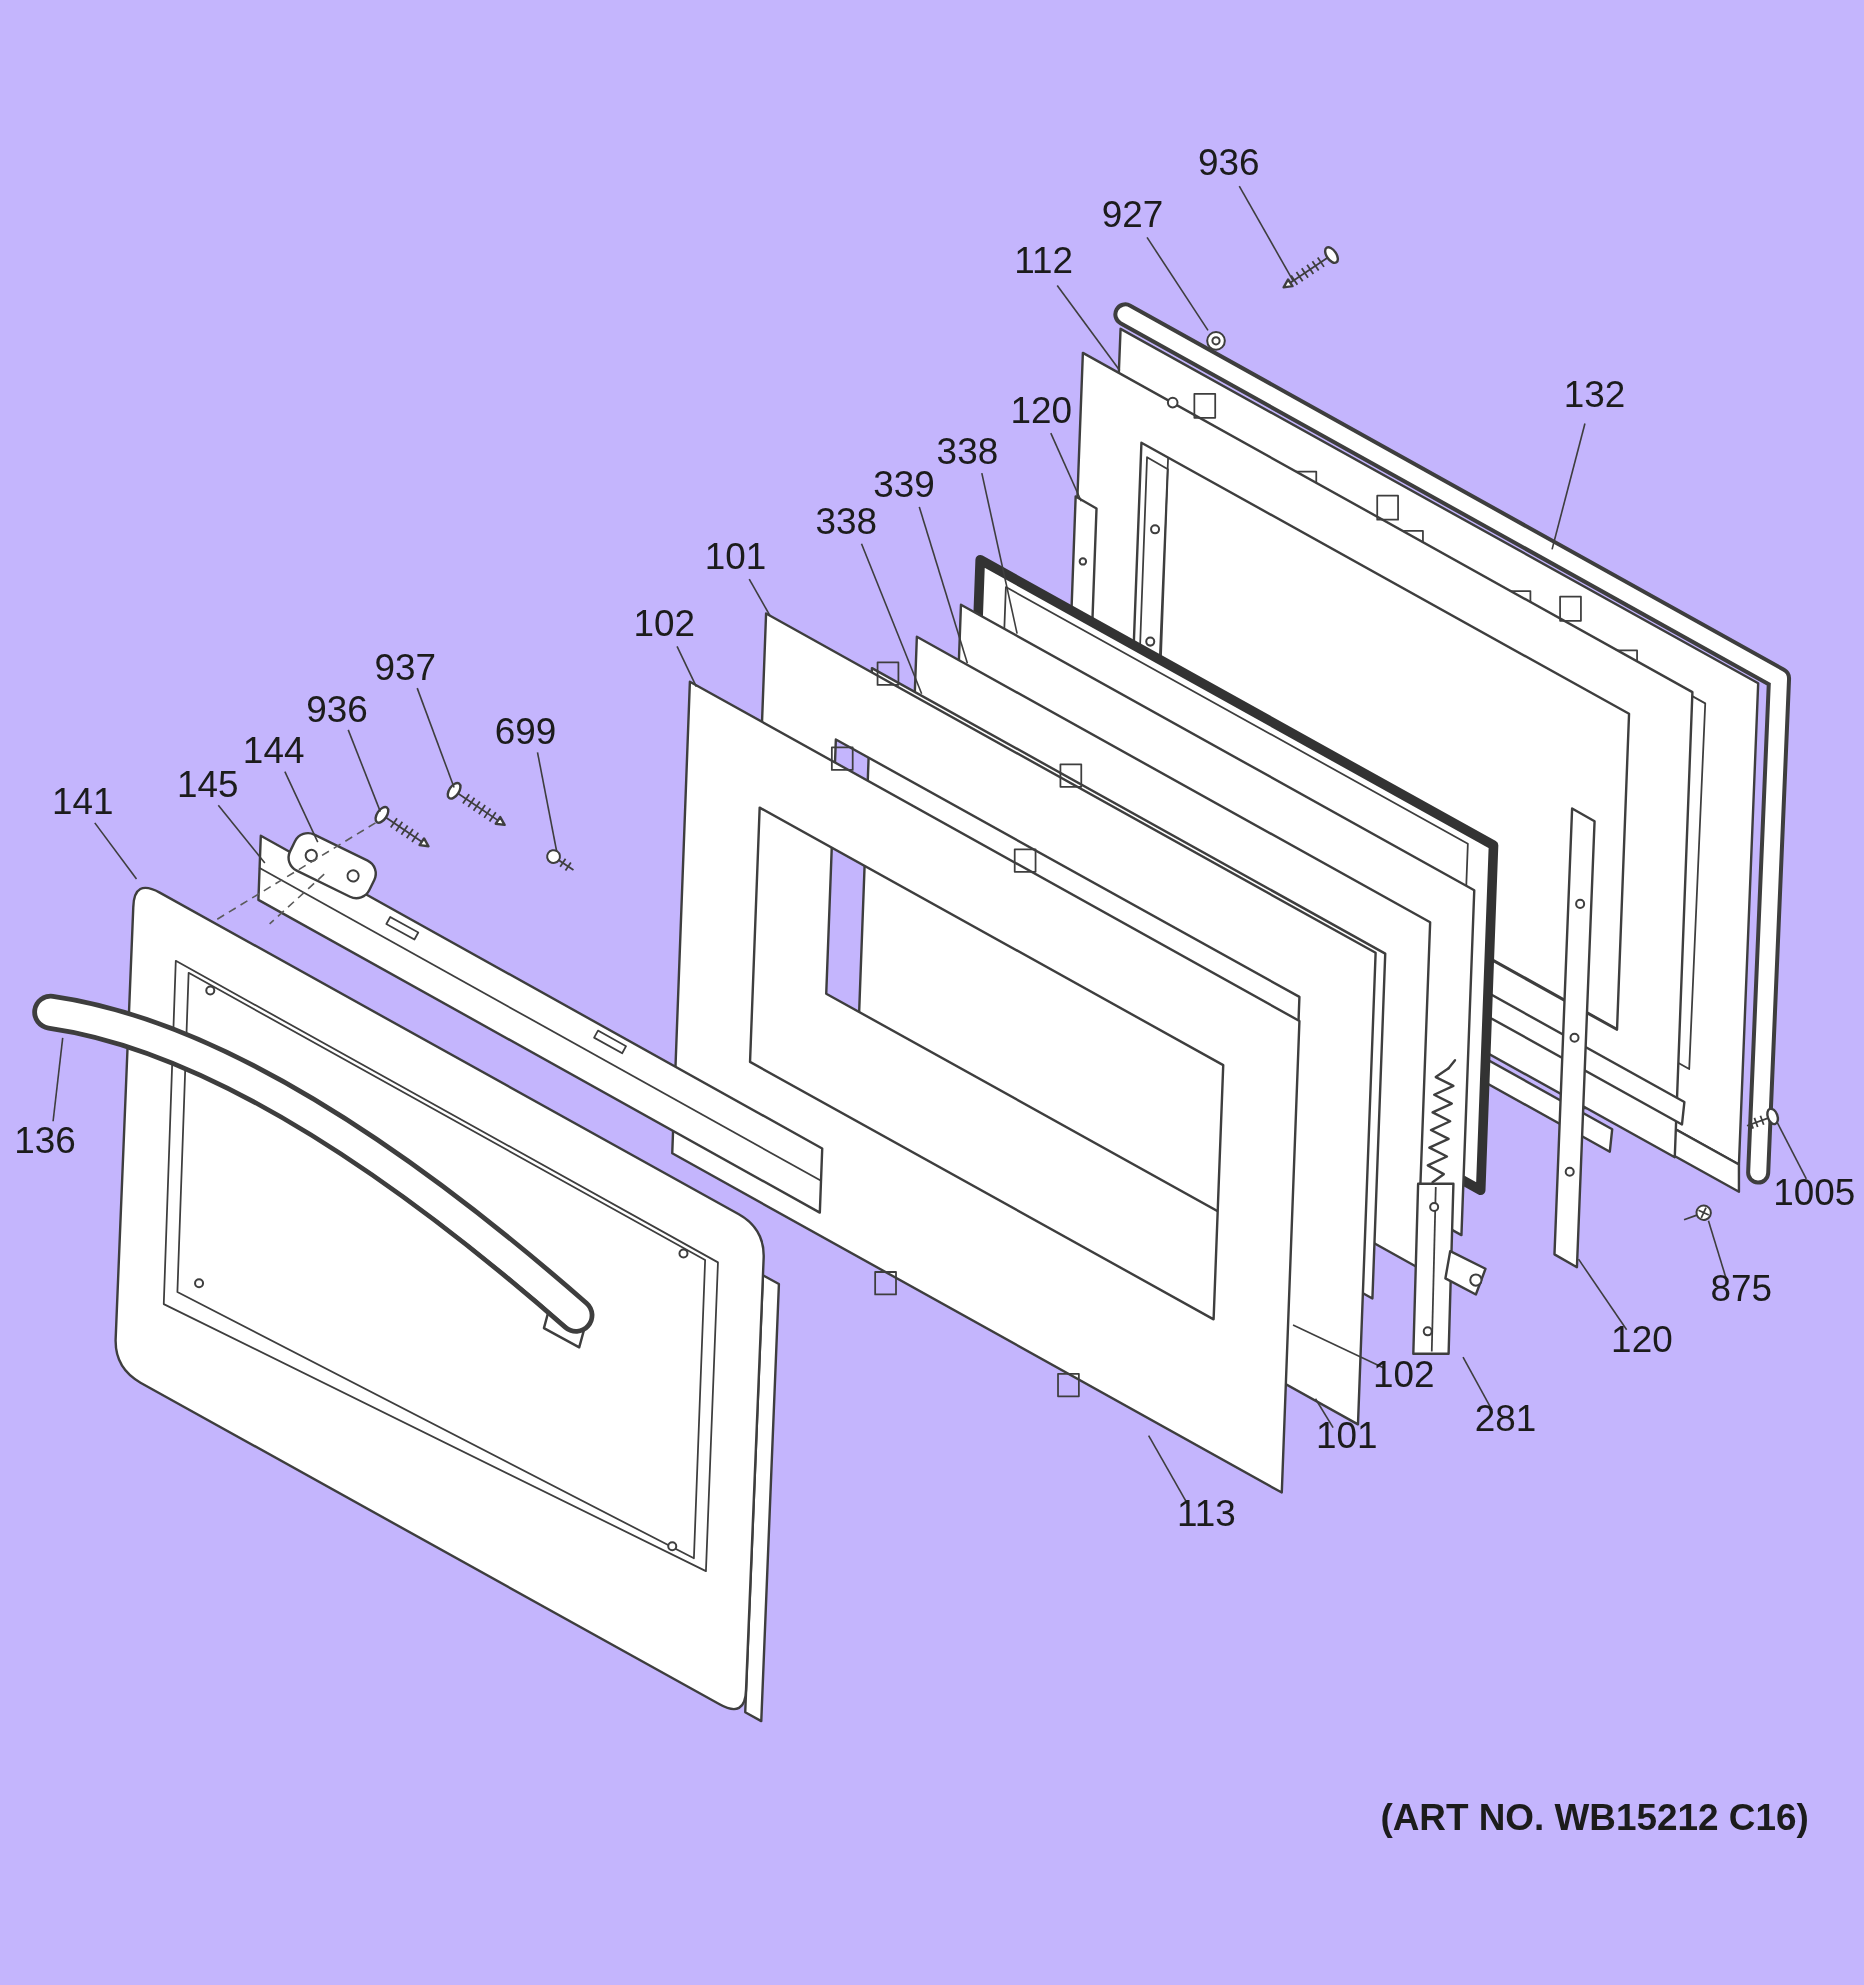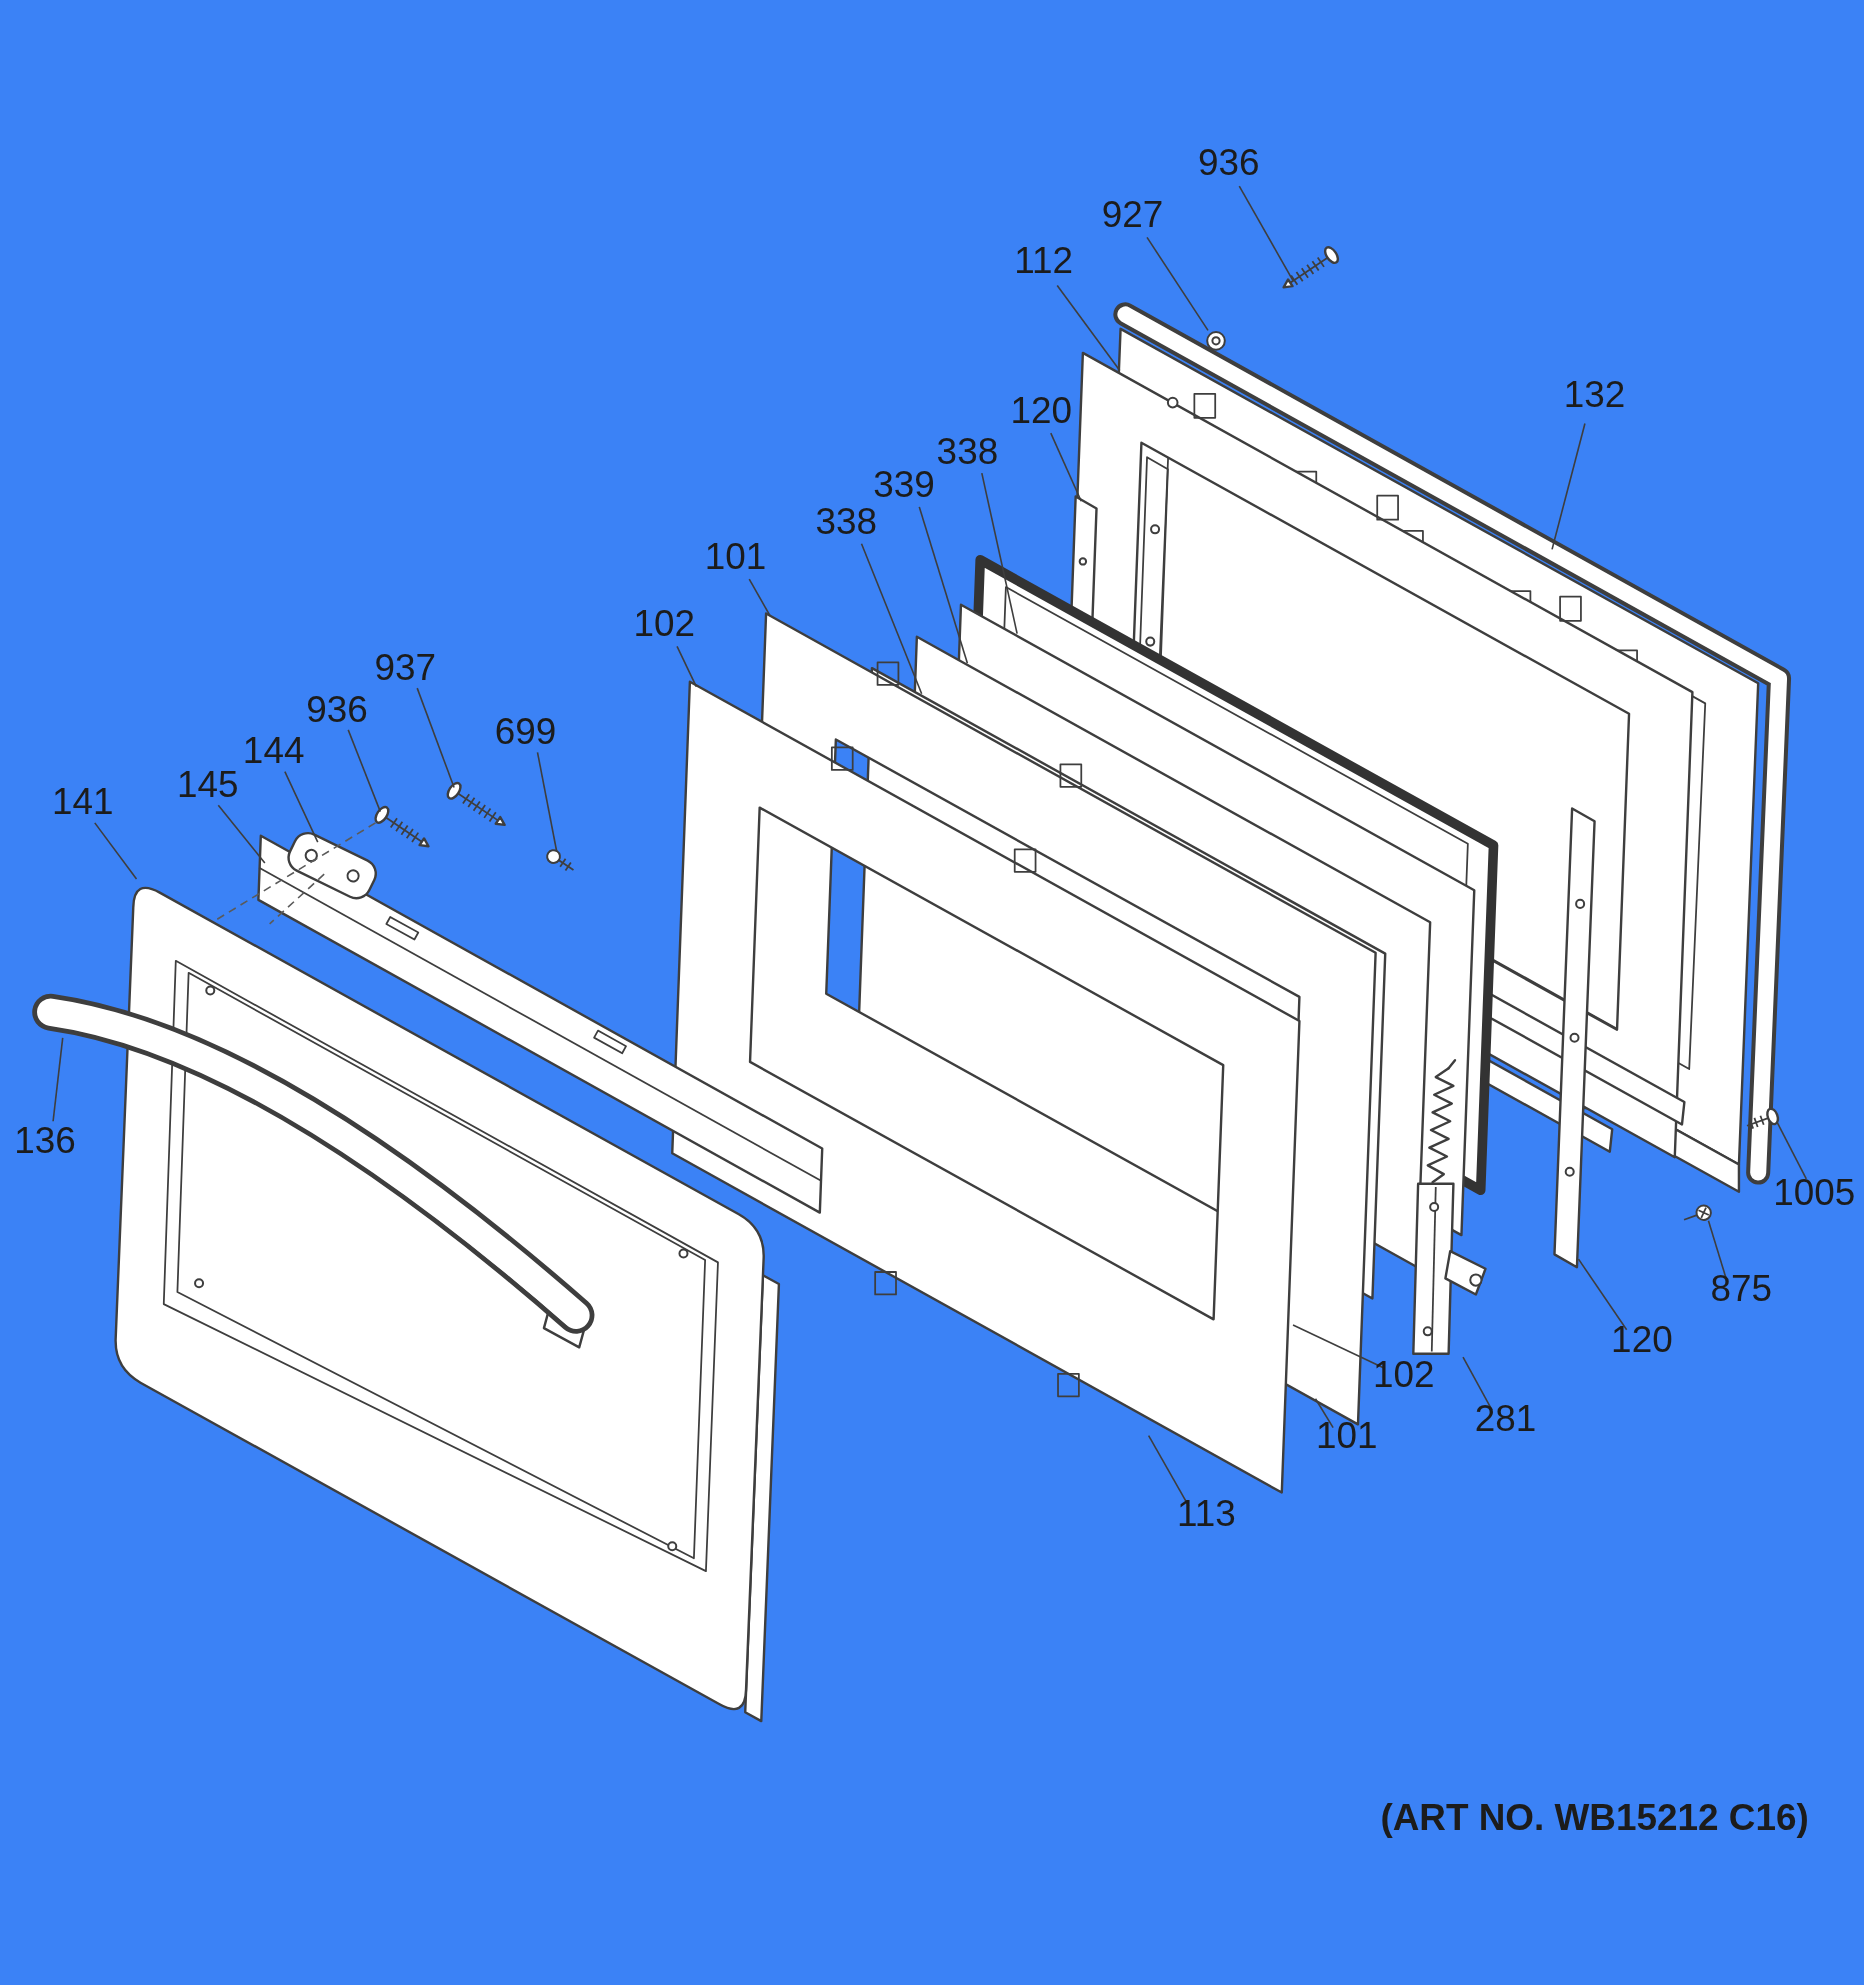--- a/index.html
+++ b/index.html
@@ -1,16 +1,16 @@
 <!DOCTYPE html>
 <html style="font-size:13px"><head>
 <meta charset="utf-8">
 <style>
   html,body{margin:0;padding:0;background:#ffffff;}
-  .page{position:relative;width:1865px;height:1985px;background:#3b82f6;overflow:hidden;}
+  .page{position:relative;width:1865px;height:1985px;background:#c4b5fd;overflow:hidden;}
   svg{display:block;}
   .lbl{font-family:"Liberation Sans",sans-serif;font-size:46px;font-weight:400;fill:#1c1c1c;}
   .art{font-family:"Liberation Sans",sans-serif;font-size:46px;font-weight:700;fill:#1c1c1c;}
   .fw{fill:#ffffff;stroke:#3e3e3e;stroke-width:3;stroke-linejoin:round;}
   .ln{fill:none;stroke:#3e3e3e;stroke-width:3;stroke-linejoin:round;stroke-linecap:round;}
   .thin{fill:none;stroke:#3e3e3e;stroke-width:2.2;stroke-linejoin:round;}
   .thickb{fill:#ffffff;stroke:#333333;stroke-width:12;stroke-linejoin:round;}
   .leader{stroke:#3e3e3e;stroke-width:2;fill:none;}
   .dash{stroke:#5a5a5a;stroke-width:2;fill:none;stroke-dasharray:10 7;}
   .dot{fill:#ffffff;stroke:#3e3e3e;stroke-width:2.5;}

